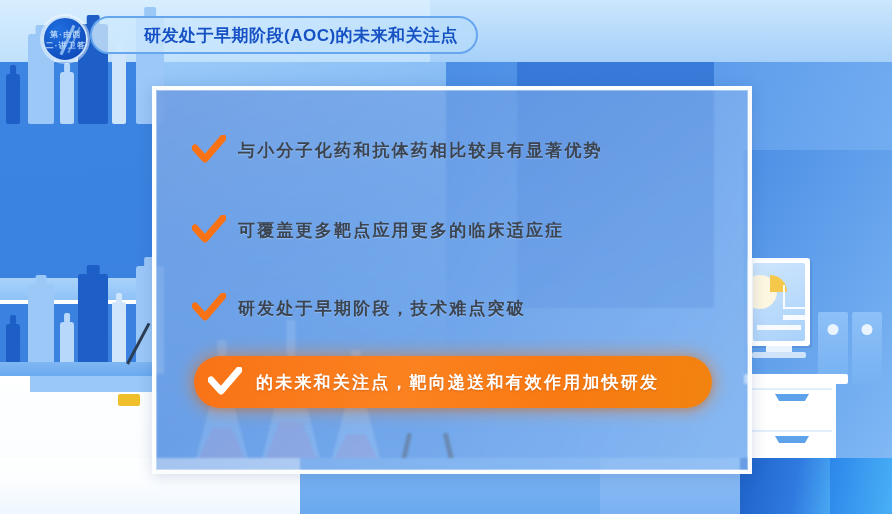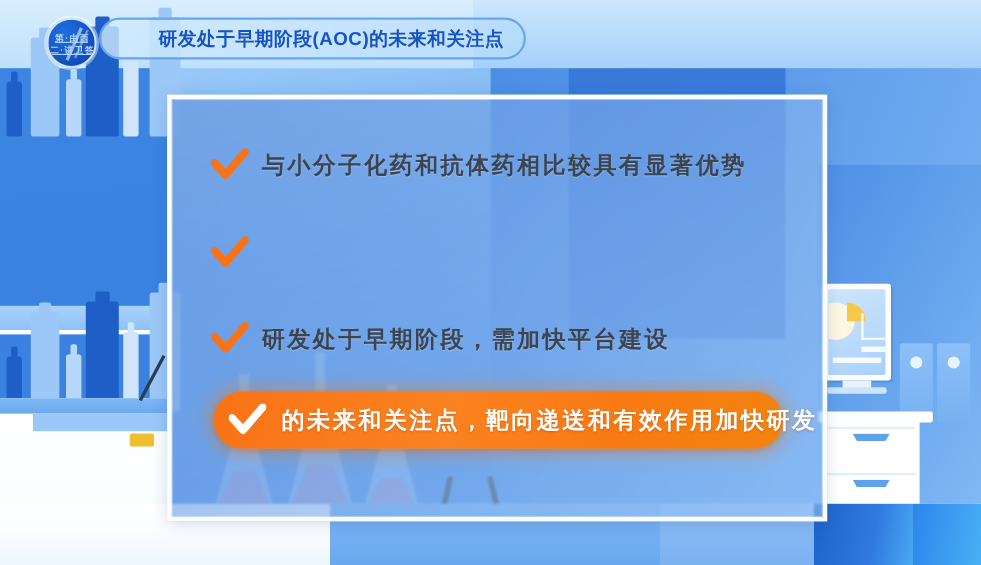--- a/index.html
+++ b/index.html
@@ -200,21 +200,20 @@
     border-radius:50%;
     background:radial-gradient(circle at 35% 30%,#1f6fe0 0%,#114fc0 70%,#0d44ac 100%);
     border:2px solid #cde4fb;
     box-shadow:0 0 0 2px rgba(255,255,255,.45);
     overflow:hidden;
   }
   .logo-badge .l1,.logo-badge .l2{
     position:absolute; left:0; width:100%; text-align:center;
     color:#b7d6f7; font-size:8px; font-weight:bold; line-height:1;
     letter-spacing:-.5px;
-    text-decoration:underline;
   }
   .logo-badge .l1{ top:13px; }
   .logo-badge .l2{ top:24px; }
   .logo-badge .slash{
     position:absolute; left:22px; top:6px; width:3px; height:32px;
     background:#9fc9f4; transform:rotate(24deg); opacity:.85;
   }
   .logo-badge .slash2{
     position:absolute; left:29px; top:8px; width:2px; height:28px;
     background:#9fc9f4; transform:rotate(24deg); opacity:.6;
@@ -237,21 +236,21 @@
   }
   .row-1{ top:32px; }
   .row-2{ top:112px; }
   .row-3{ top:190px; }
 
   .check{
     flex:0 0 auto; width:58px; display:flex; justify-content:center; align-items:center;
   }
   .check svg{ display:block; }
   .row-label{
-    font-size:21px; color:#3c4450; font-weight:bold;
+    font-size:17px; color:#3c4450; font-weight:bold;
     letter-spacing:2.2px; white-space:nowrap;
     text-shadow:0 1px 1px rgba(255,255,255,.25);
   }
 
   
   .row-hl{
     position:absolute; left:38px; top:266px; width:518px; height:52px;
     border-radius:26px;
     background:linear-gradient(100deg,#f97316 0%,#fb8220 42%,#f97a12 70%,#f2830f 100%);
     box-shadow:0 0 16px 4px rgba(249,125,20,.42), 0 2px 6px rgba(160,60,0,.25);
@@ -385,29 +384,30 @@
         </span>
         <span class="row-label">与小分子化药和抗体药相比较具有显著优势</span>
       </div>
 
       <div class="row row-2">
         <span class="check">
           <svg width="34" height="30" viewBox="0 0 34 30">
               <path d="M3 13 L13 24 L31 3" fill="none" stroke="#f97316" stroke-width="7" stroke-linecap="round" stroke-linejoin="round"></path>
             </svg>
         </span>
+        <span class="row-label">可覆盖更多靶点应用更多的临床适应症</span>
       </div>
 
       <div class="row row-3">
         <span class="check">
           <svg width="34" height="30" viewBox="0 0 34 30">
               <path d="M3 13 L13 24 L31 3" fill="none" stroke="#f97316" stroke-width="7" stroke-linecap="round" stroke-linejoin="round"></path>
             </svg>
         </span>
-        <span class="row-label">研发处于早期阶段，需加快平台建设</span>
+        <span class="row-label">研发处于早期阶段，技术难点突破</span>
       </div>
 
       <div class="row-hl">
         <span class="check">
           <svg width="34" height="30" viewBox="0 0 34 30">
               <path d="M3 13 L13 24 L31 3" fill="none" stroke="#ffffff" stroke-width="7" stroke-linecap="round" stroke-linejoin="round"></path>
             </svg>
         </span>
         <span class="row-label">的未来和关注点，靶向递送和有效作用加快研发</span>
       </div>

